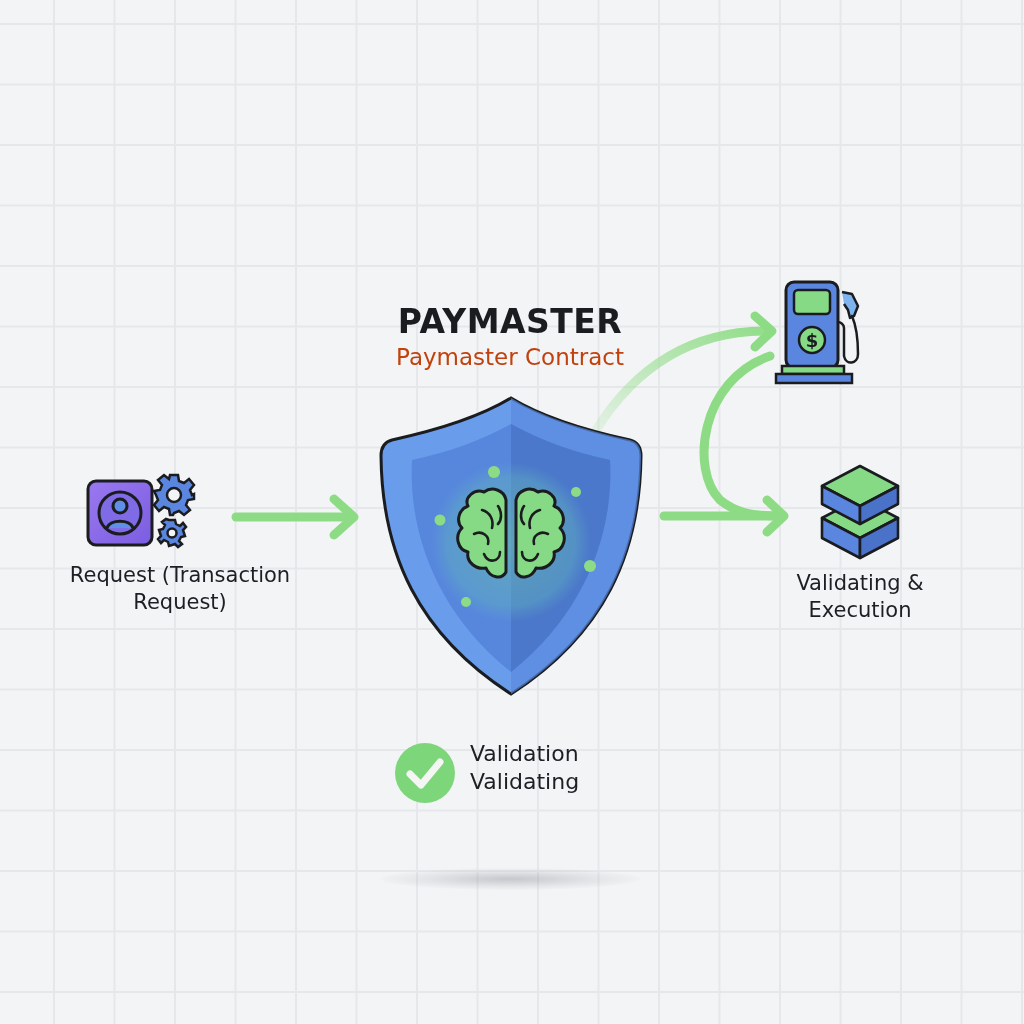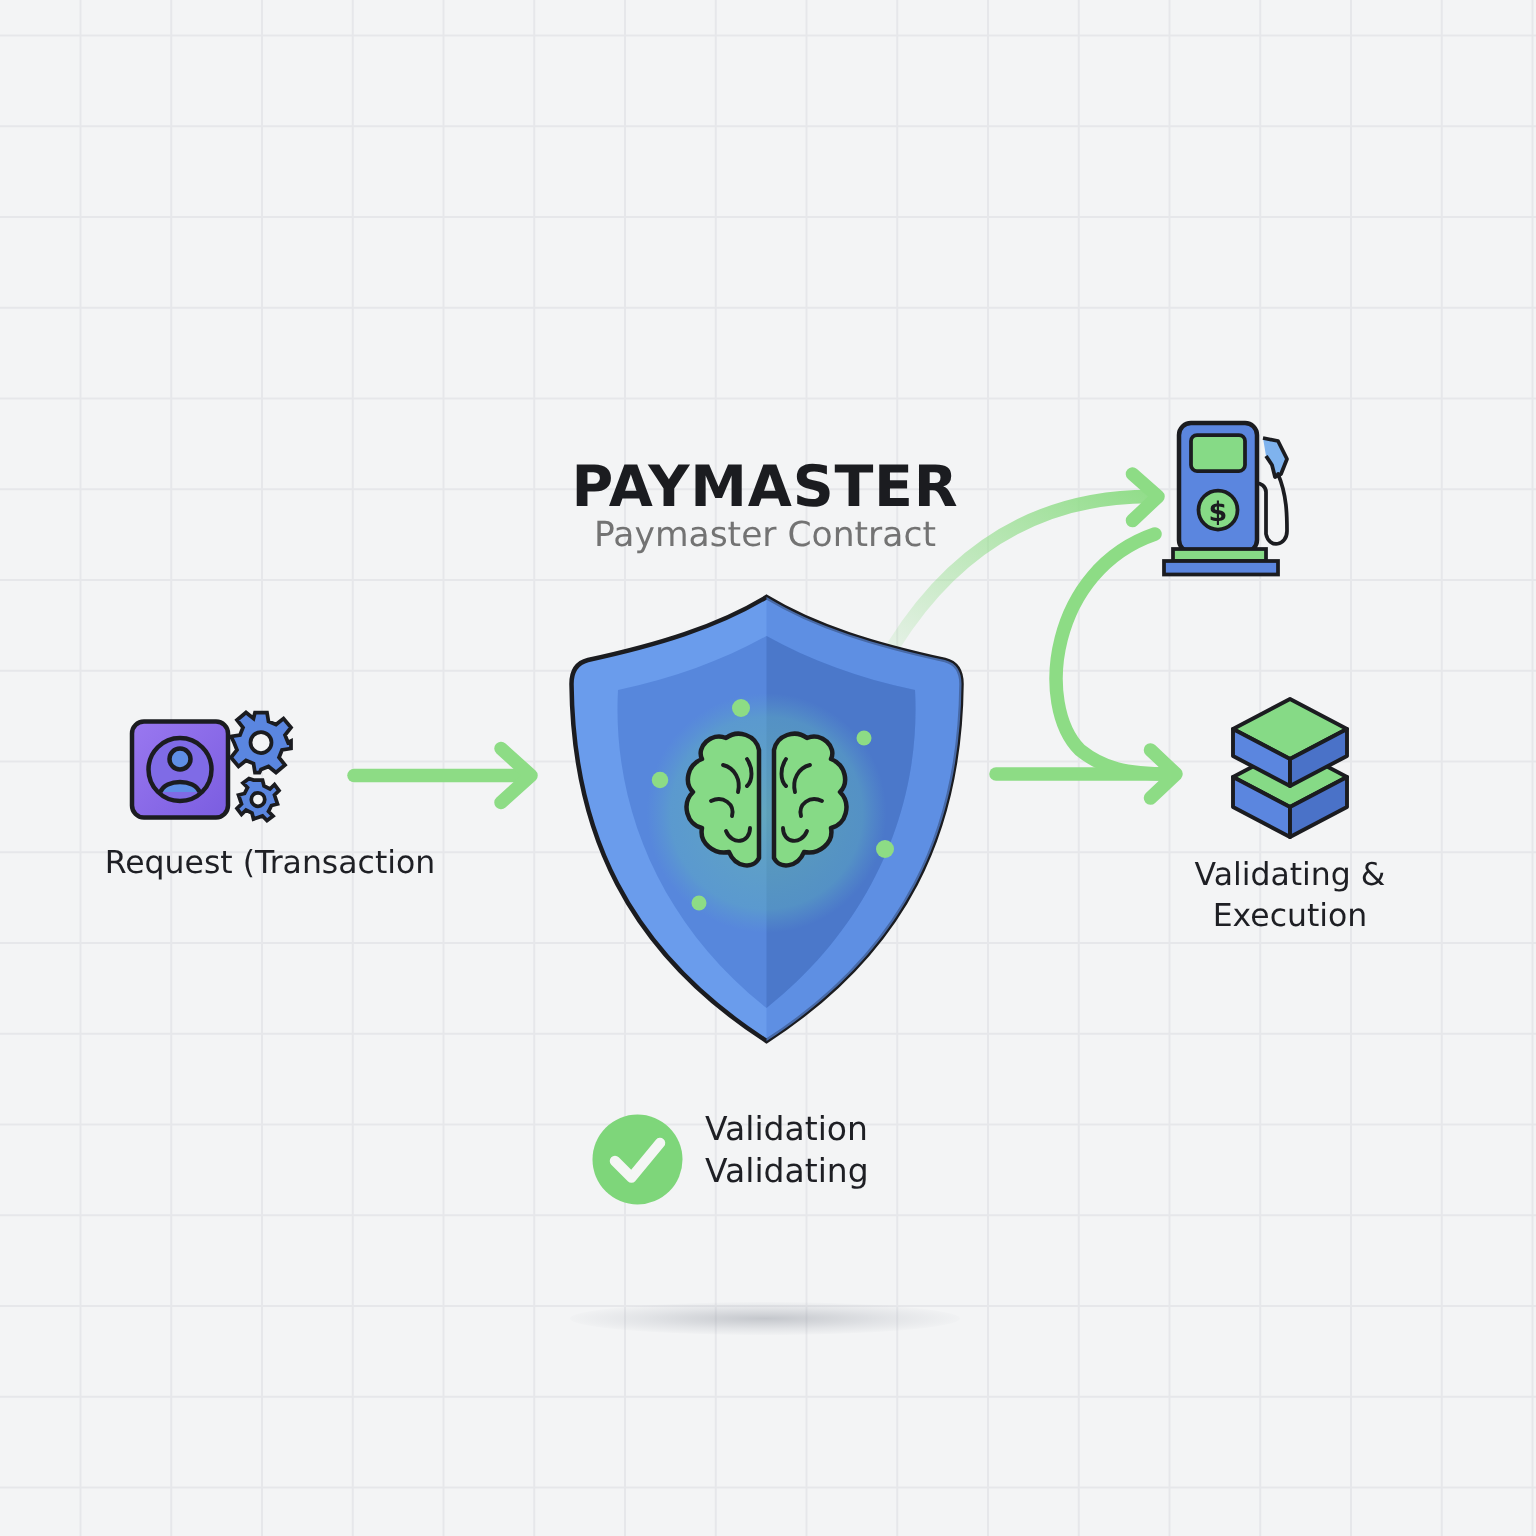--- a/index.html
+++ b/index.html
@@ -9,22 +9,22 @@
     background-image:
       linear-gradient(to right, #e6e7ea 1.5px, transparent 1.5px),
       linear-gradient(to bottom, #e6e7ea 1.5px, transparent 1.5px);
     background-size: 60.5px 60.5px;
     background-position: 53px 23px;
     font-family: "DejaVu Sans", sans-serif;
     color: #1c1d21;
   }
   .abs { position: absolute; }
   .label { text-align: center; font-size: 21px; line-height: 27px; color: #1e1f24; }
-  .title { font-weight: bold; font-size: 38px; letter-spacing: 0.5px; color: #1b1c20; }
-  .subtitle { font-size: 23px; color: #737373; }
+  .title { font-weight: bold; font-size: 33px; letter-spacing: 0.5px; color: #1b1c20; }
+  .subtitle { font-size: 23px; color: #c2410c; }
   svg { overflow: visible; }
   .shadow {
     left: 380px; top: 868px; width: 260px; height: 22px; border-radius: 50%;
     background: radial-gradient(ellipse at center, rgba(140,145,155,0.45) 0%, rgba(160,165,175,0.2) 45%, rgba(243,244,245,0) 75%);
   }
 </style>
 </head>
 <body>
 
 <svg class="abs" style="left:0;top:0;" width="1024" height="1024" viewBox="0 0 1024 1024">
@@ -76,20 +76,21 @@
       <circle r="7" fill="#f3f4f5"></circle>
     </g>
 
     <g transform="translate(86,58)" stroke="#1b1c20" stroke-width="2.5" fill="#5a86e0">
       <path d="M-3,-13 L3,-13 L4,-9 L8,-7 L11,-10 L14,-6 L11,-3 L12,0 L13,3 L9,4 L7,8 L10,11 L6,14 L3,11 L0,12 L-3,13 L-4,9 L-8,7 L-11,10 L-14,6 L-11,3 L-12,0 L-13,-3 L-9,-4 L-7,-8 L-10,-11 L-6,-14 Z"></path>
       <circle r="4.5" fill="#f3f4f5"></circle>
     </g>
   </svg>
   <div class="abs label" style="left:-20px;top:92px;width:280px;">
     <div>Request (Transaction</div>
+    <div>Request)</div>
   </div>
 </div>
 
 <svg class="abs" style="left:378px;top:394px;" width="266" height="306" viewBox="0 0 266 306">
   <defs>
     <radialGradient id="glow" cx="0.5" cy="0.5" r="0.5">
       <stop offset="0" stop-color="#6cc0a8" stop-opacity="0.55"></stop>
       <stop offset="0.8" stop-color="#5fb0bf" stop-opacity="0.45"></stop>
       <stop offset="1" stop-color="#5fa8c8" stop-opacity="0.0"></stop>
     </radialGradient>

